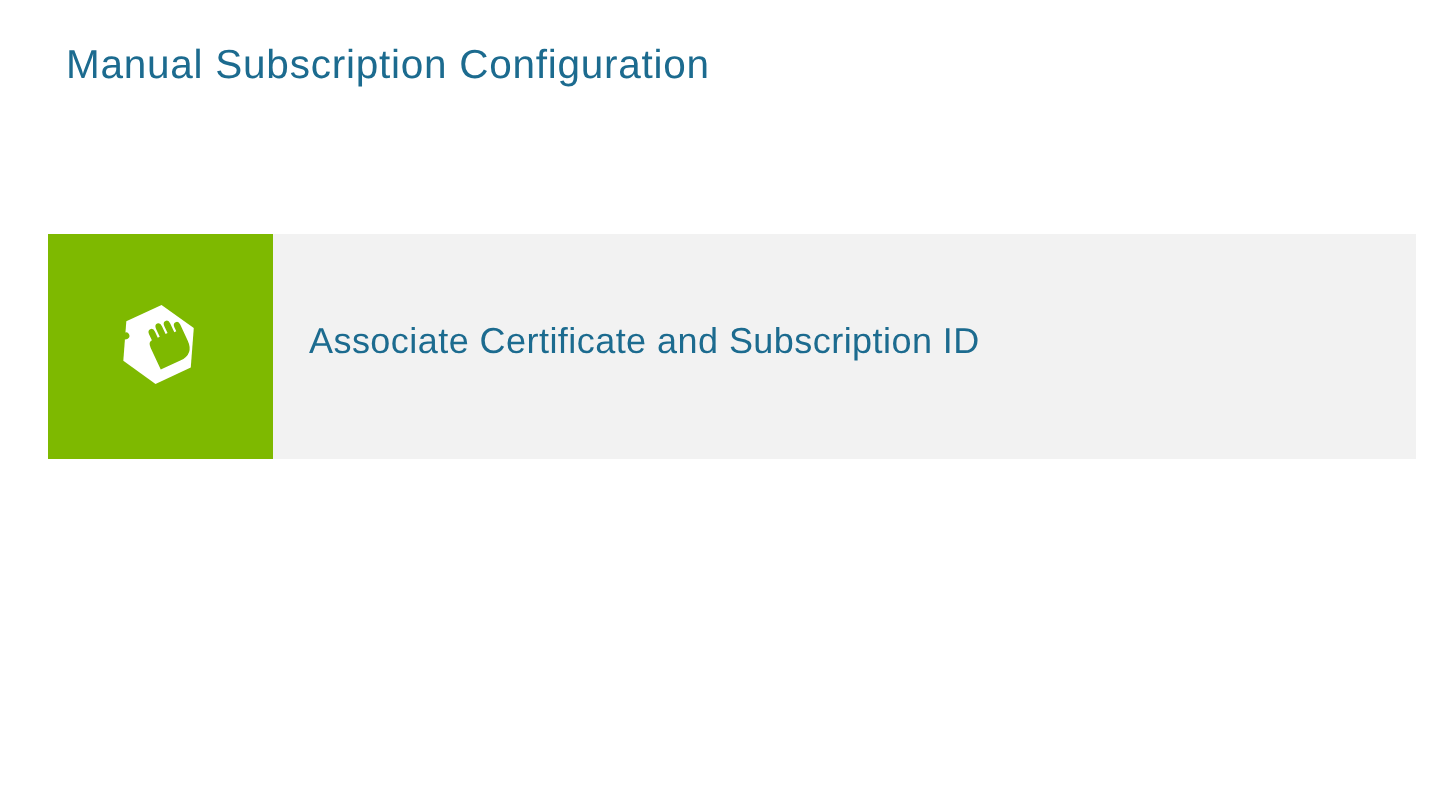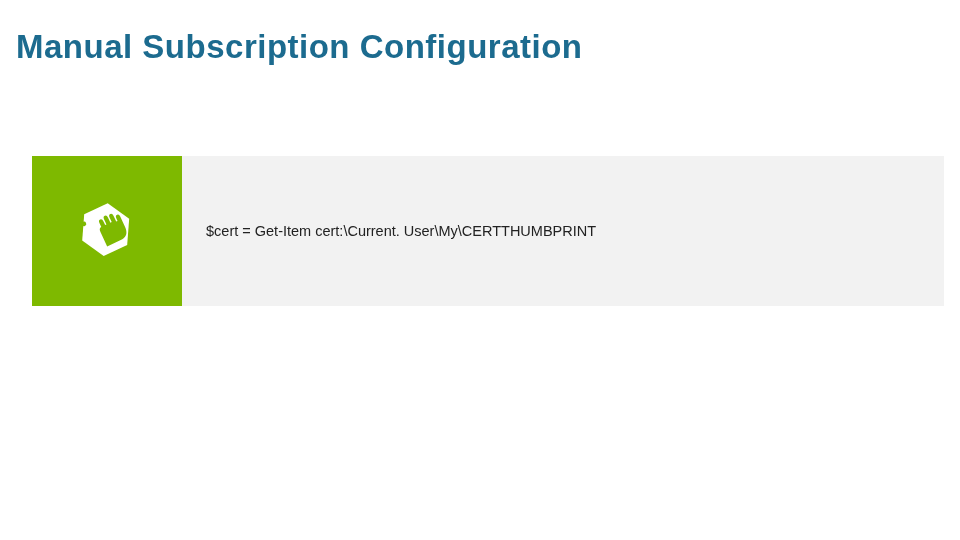--- a/index.html
+++ b/index.html
@@ -11,23 +11,23 @@
       width: 960px;
       height: 540px;
       background: #ffffff;
       font-family: "Segoe UI Light", "Segoe UI", -apple-system, Helvetica, Arial, sans-serif;
       position: relative;
       overflow: hidden;
     }
     .slide-title {
       position: absolute;
       top: 28px;
-      left: 16px;
-      font-size: 33px;
-      font-weight: 700;
+      left: 44px;
+      font-size: 27px;
+      font-weight: 400;
       color: #1c6b8f;
       letter-spacing: 0.5px;
     }
     .content-row {
       position: absolute;
       top: 156px;
       left: 32px;
       right: 16px;
       height: 150px;
       display: flex;
@@ -92,15 +92,15 @@
                      L 52 44 L 52 36 Q 52 32 55 32 Q 58 32 58 36 L 58 44
                      L 60 44 L 60 37 Q 60 33 63 33 Q 66 33 66 37 L 66 46
                      L 68 46 L 68 42 Q 68 38 71 38 Q 74 38 74 42 L 74 58
                      Q 74 72 60 72 Z"></path>
           </g>
         </g>
       </svg>
     </span>
   </div>
   <div class="text-block">
-    <div class="code-line">$cert = Get-Item cert:\Current. User\My\CERTTHUMBPRINT</div>
+    <div class="section-heading">Associate Certificate and Subscription ID</div>
   </div>
 </div>
 
 </body></html>

